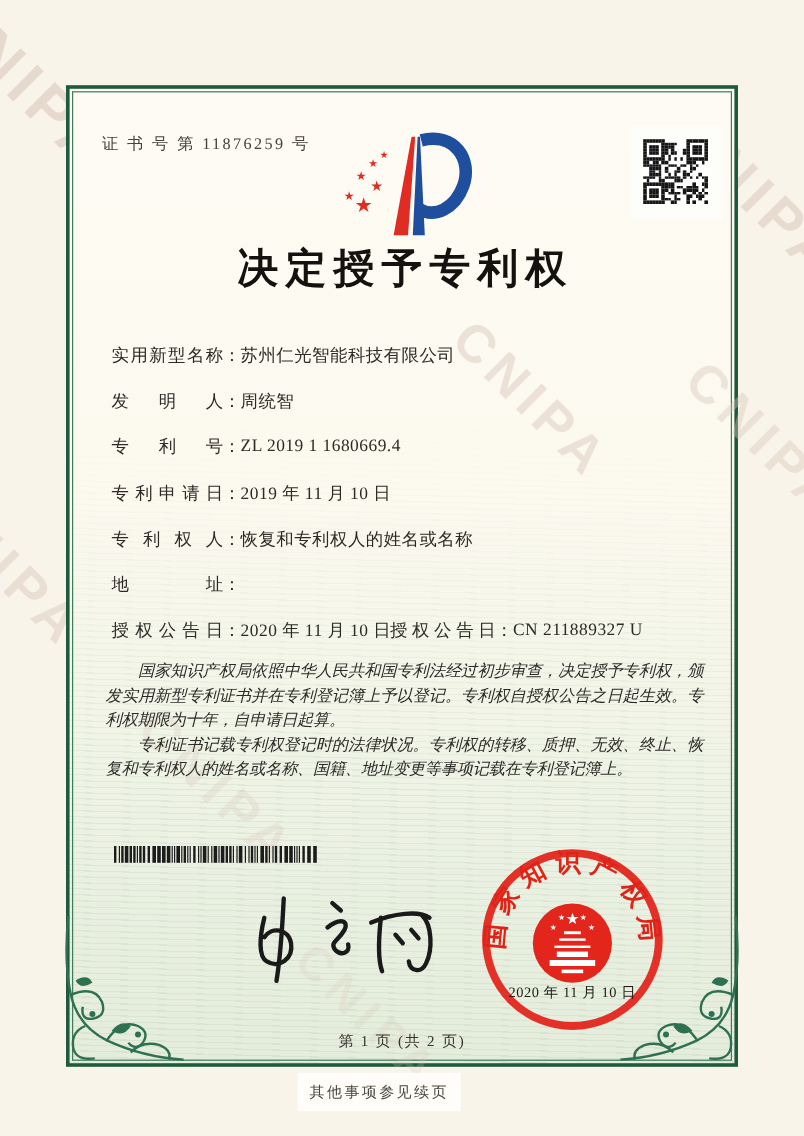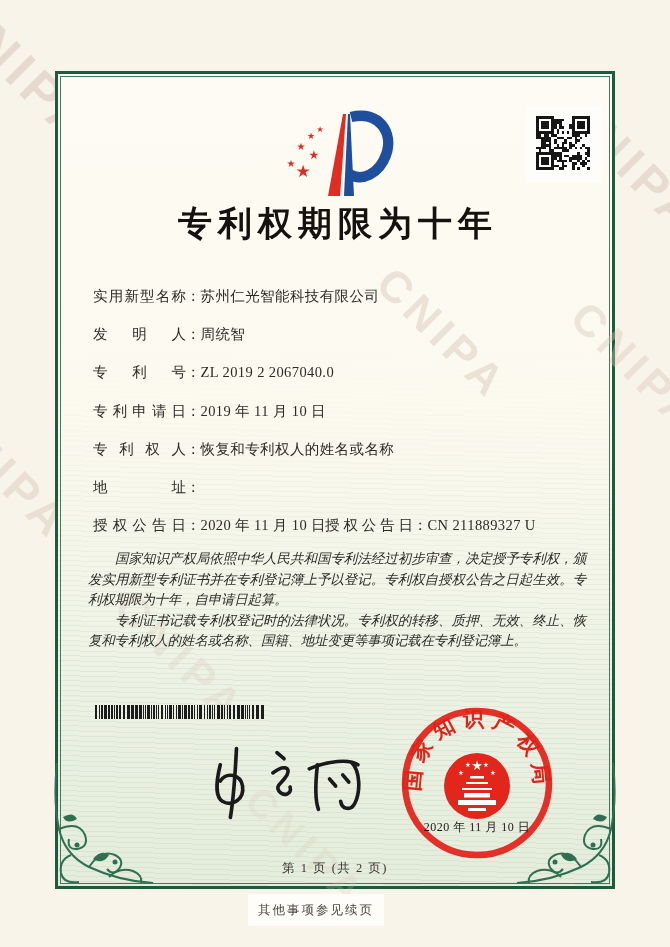--- a/index.html
+++ b/index.html
@@ -81,20 +81,21 @@
   <span class="wm" style="left:-38px;top:392px;font-size:46px;opacity:.45">CNIPA</span>
   <span class="wm z2" style="left:596px;top:292px;font-size:44px;opacity:.4">CNIPA</span>
   <span class="wm z2" style="left:140px;top:582px;font-size:44px;opacity:.28">CNIPA</span>
   <span class="wm z2" style="left:268px;top:778px;font-size:40px;opacity:.22">CNIPA</span>
 
   <div class="frame">
     <div class="frame-inner"></div>
     <div class="frame-texture"></div>
   </div>
 
+  <div class="cert-no z3">证 书 号 第 11876259 号</div>
 
   <svg class="logo z3" viewBox="0 0 120 102">
     <text x="20" y="76" font-size="17" fill="#e02d23" text-anchor="middle">★</text>
     <text x="31" y="58" font-size="12" fill="#e02d23" text-anchor="middle">★</text>
     <text x="18" y="49" font-size="10" fill="#e02d23" text-anchor="middle">★</text>
     <text x="8" y="66" font-size="10" fill="#e02d23" text-anchor="middle">★</text>
     <text x="28" y="38" font-size="9" fill="#e02d23" text-anchor="middle">★</text>
     <text x="37" y="31" font-size="8" fill="#e02d23" text-anchor="middle">★</text>
     <polygon points="60,13 63,13 57,95 45,95" fill="#e02d23"></polygon>
     <polygon points="65,13 67,13 71,95 61,95" fill="#1f4e9c"></polygon>
@@ -334,37 +335,37 @@
       <i style="left:10.285714285714286px;top:51.42857142857143px;width:2.5714285714285716px;height:2.5714285714285716px"></i>
       <i style="left:12.857142857142858px;top:51.42857142857143px;width:2.5714285714285716px;height:2.5714285714285716px"></i>
       <i style="left:15.42857142857143px;top:51.42857142857143px;width:2.5714285714285716px;height:2.5714285714285716px"></i>
       <i style="left:23.142857142857146px;top:51.42857142857143px;width:2.5714285714285716px;height:2.5714285714285716px"></i>
       <i style="left:25.714285714285715px;top:51.42857142857143px;width:2.5714285714285716px;height:2.5714285714285716px"></i>
       <i style="left:36px;top:51.42857142857143px;width:2.5714285714285716px;height:2.5714285714285716px"></i>
       <i style="left:41.142857142857146px;top:51.42857142857143px;width:2.5714285714285716px;height:2.5714285714285716px"></i>
       <i style="left:51.42857142857143px;top:51.42857142857143px;width:2.5714285714285716px;height:2.5714285714285716px"></i>
     </div>
 
-  <div class="title z3">专利权期限为十年</div>
+  <div class="title z3">决定授予专利权</div>
 
   <div class="fields z3">
     <div class="frow">
       <span class="flabel">实用新型名称</span>
         <span class="fcolon">：</span>
         <span class="fvalue">苏州仁光智能科技有限公司</span>
     </div>
     <div class="frow">
       <span class="flabel">发明人</span>
         <span class="fcolon">：</span>
         <span class="fvalue">周统智</span>
     </div>
     <div class="frow">
       <span class="flabel">专利号</span>
         <span class="fcolon">：</span>
-        <span class="fvalue">ZL 2019 2 2067040.0</span>
+        <span class="fvalue">ZL 2019 1 1680669.4</span>
     </div>
     <div class="frow">
       <span class="flabel">专利申请日</span>
         <span class="fcolon">：</span>
         <span class="fvalue">2019 年 11 月 10 日</span>
     </div>
     <div class="frow">
       <span class="flabel">专利权人</span>
         <span class="fcolon">：</span>
         <span class="fvalue">恢复和专利权人的姓名或名称</span>

